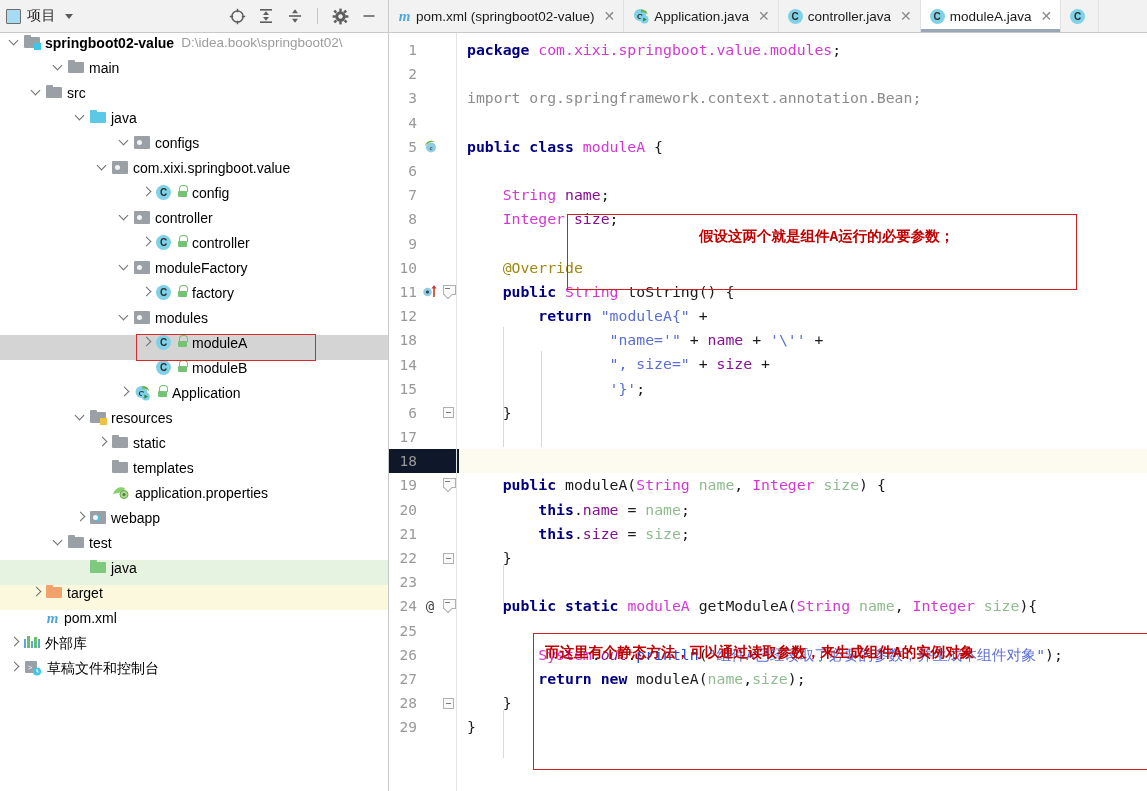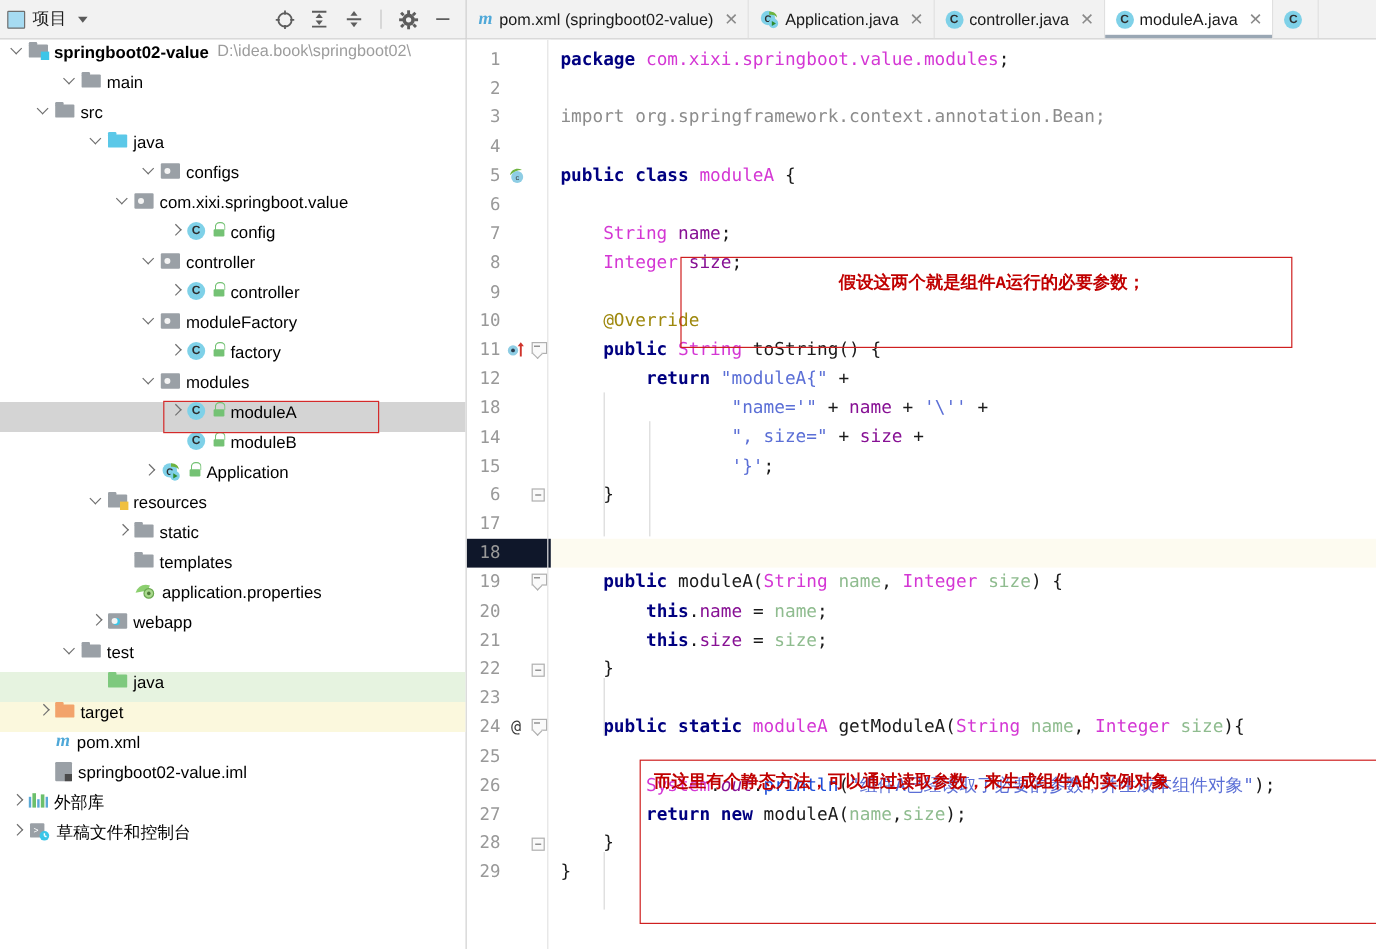--- a/index.html
+++ b/index.html
@@ -602,28 +602,20 @@
         </div>
         <div class="node">
           <span style="display:inline-block;width:30px;flex:0 0 30px"></span>
           <span class="arrow none"></span>
           <span class="ic">
             <span class="icon-m">m</span>
           </span>
           <span class="node-label">pom.xml</span>
         </div>
         <div class="node">
-          <span style="display:inline-block;width:30px;flex:0 0 30px"></span>
-          <span class="arrow none"></span>
-          <span class="ic">
-            <span class="file-icon"></span>
-          </span>
-          <span class="node-label">springboot02-value.iml</span>
-        </div>
-        <div class="node">
           <span style="display:inline-block;width:8px;flex:0 0 8px"></span>
           <span class="arrow right"></span>
           <span class="ic">
             <span class="lib-icon">
               <i style="height:9px;background:#5aa9d6"></i>
               <i style="height:12px;background:#6bbf6b"></i>
               <i style="height:7px;background:#5aa9d6"></i>
               <i style="height:11px;background:#6bbf6b"></i>
               <i style="height:9px;background:#5aa9d6"></i>
             </span>

